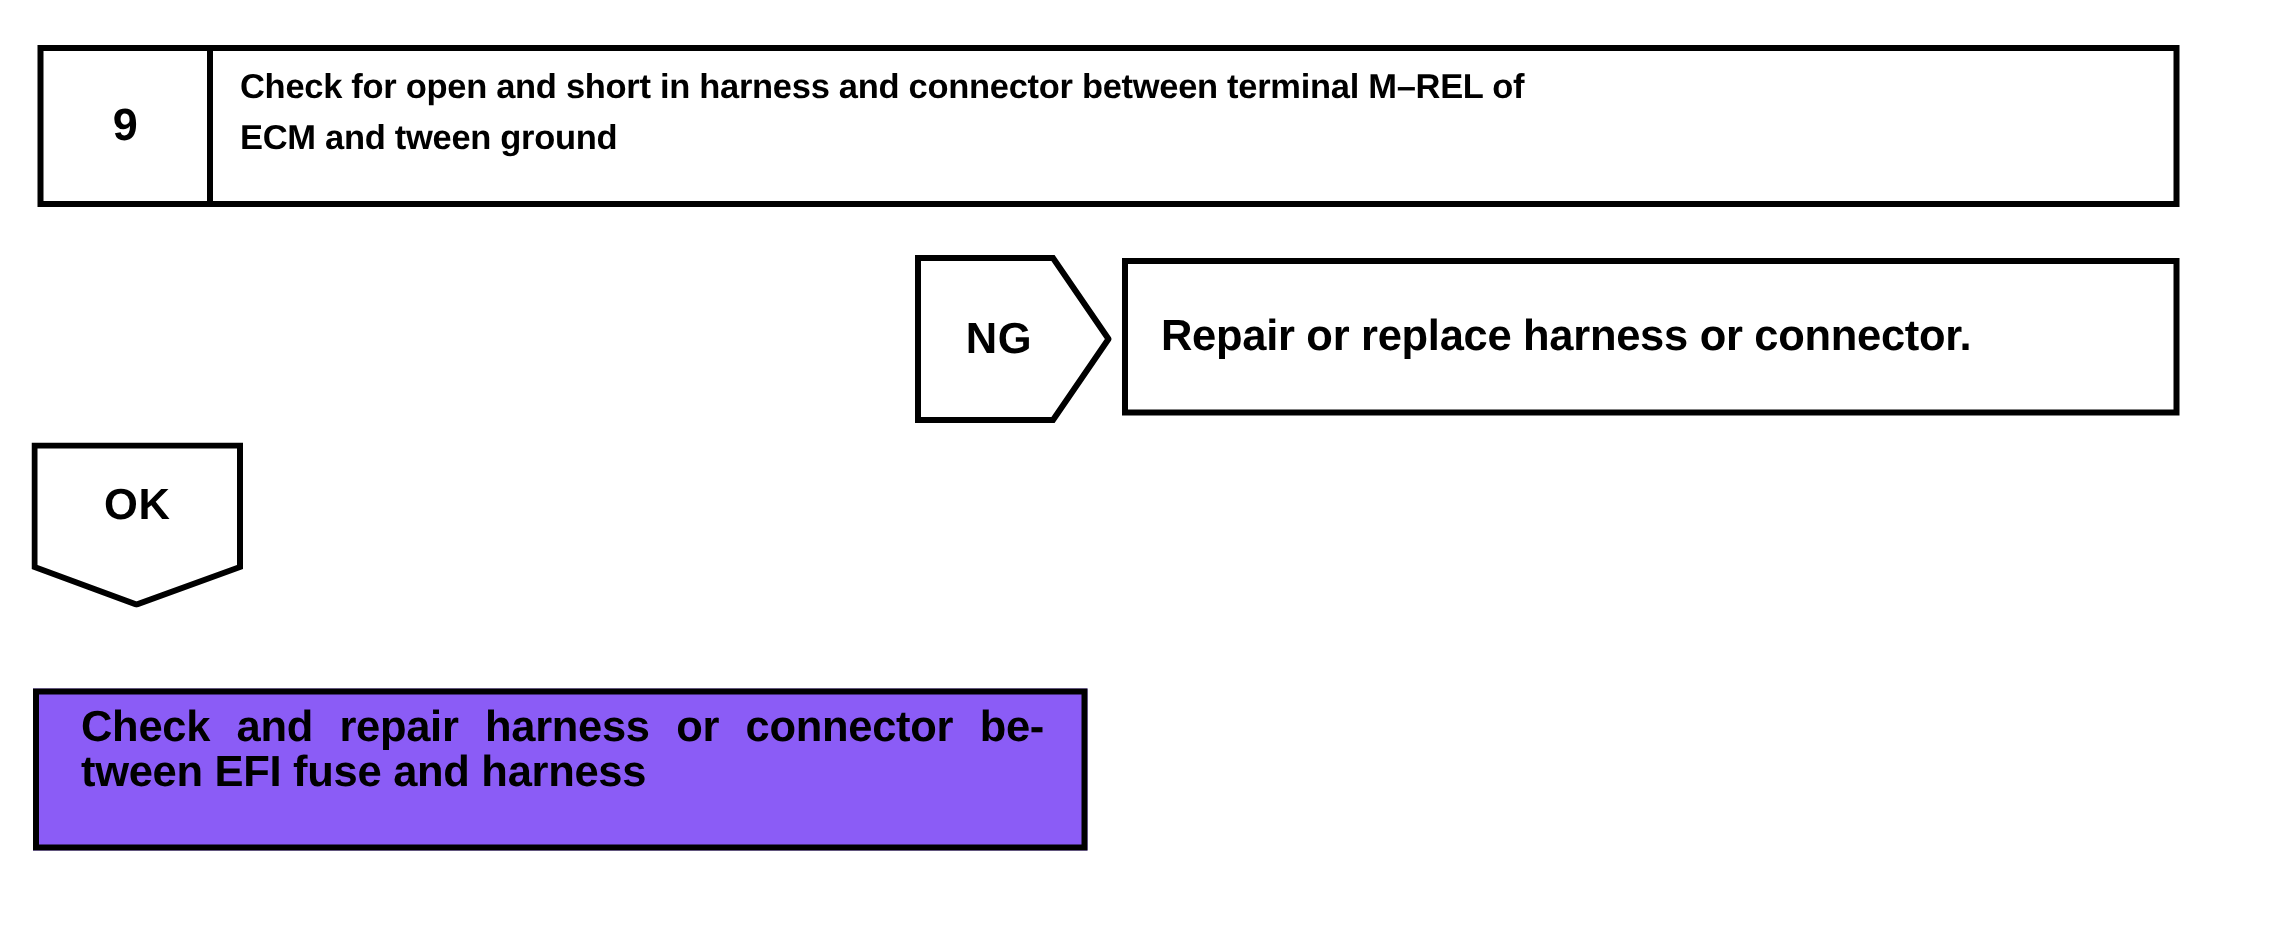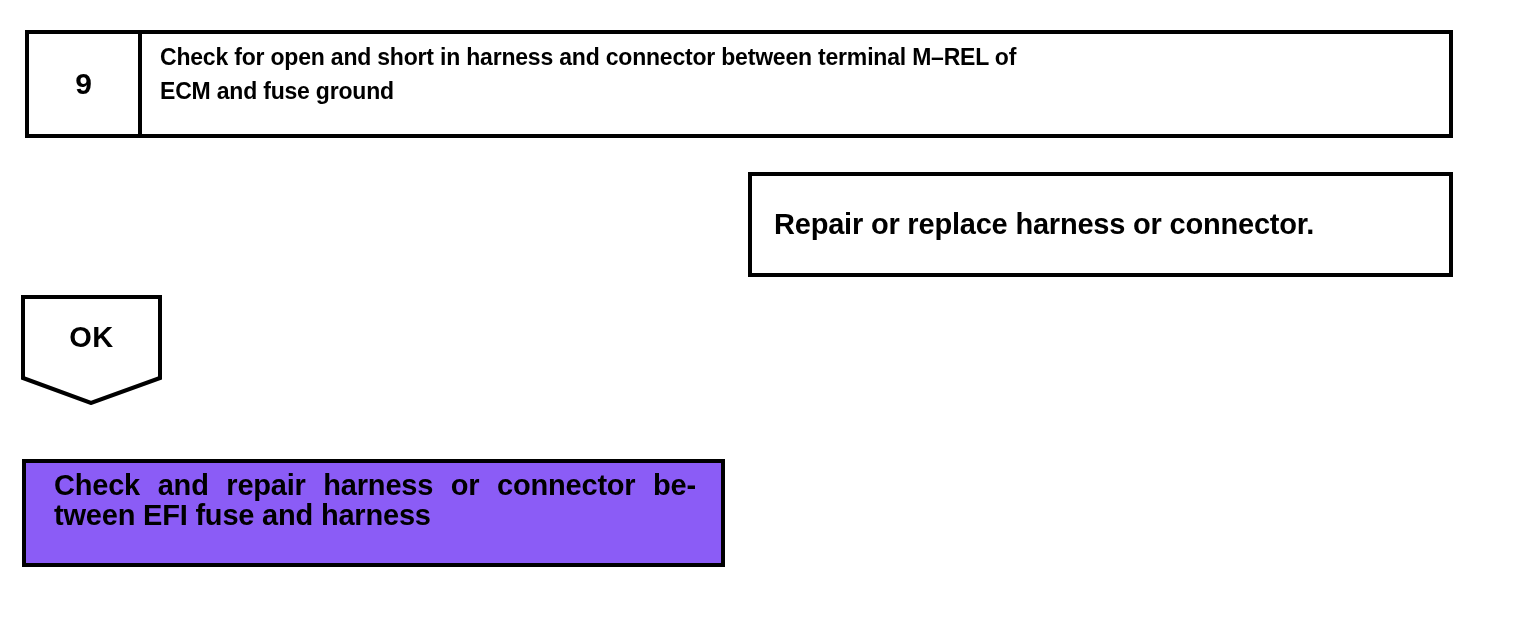--- a/index.html
+++ b/index.html
@@ -101,24 +101,30 @@
 <body>
 
 <div class="canvas">
 
   <div class="abs step-box">
     <div class="step-num-cell">
       <span>9</span>
     </div>
     <div class="step-text-cell">
       <div class="nowrap-line">Check for open and short in harness and connector between terminal M–REL of</div>
-      <div class="nowrap-line">ECM and fuse ground</div>
+      <div class="nowrap-line">ECM and tween ground</div>
     </div>
   </div>
 
+  <div class="abs shape-wrap ng-wrap">
+    <svg width="131" height="112" viewBox="0 0 131 112">
+      <polygon points="2,2 92,2 129,56 92,110 2,110" fill="#ffffff" stroke="#000000" stroke-width="4" stroke-linejoin="miter"></polygon>
+    </svg>
+    <div class="shape-label ng-label">NG</div>
+  </div>
 
   <div class="abs ng-action-box">
     <span>Repair or replace harness or connector.</span>
   </div>
 
   <div class="abs shape-wrap ok-wrap">
     <svg width="141" height="110" viewBox="0 0 141 110">
       <polygon points="2,2 139,2 139,83 70,108 2,83" fill="#ffffff" stroke="#000000" stroke-width="4" stroke-linejoin="miter"></polygon>
     </svg>
     <div class="shape-label ok-label">OK</div>

